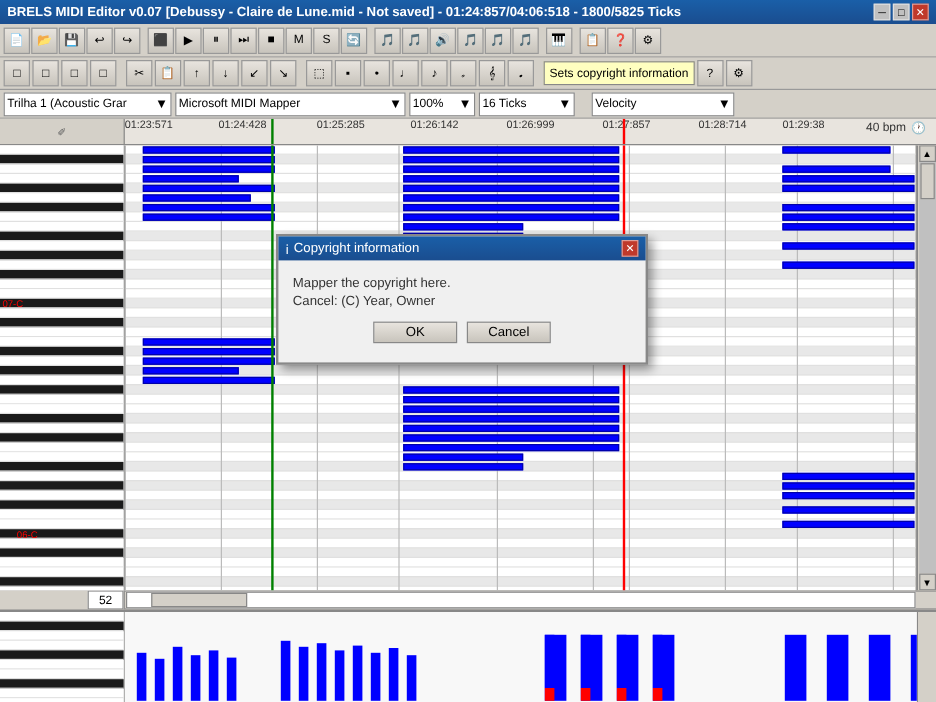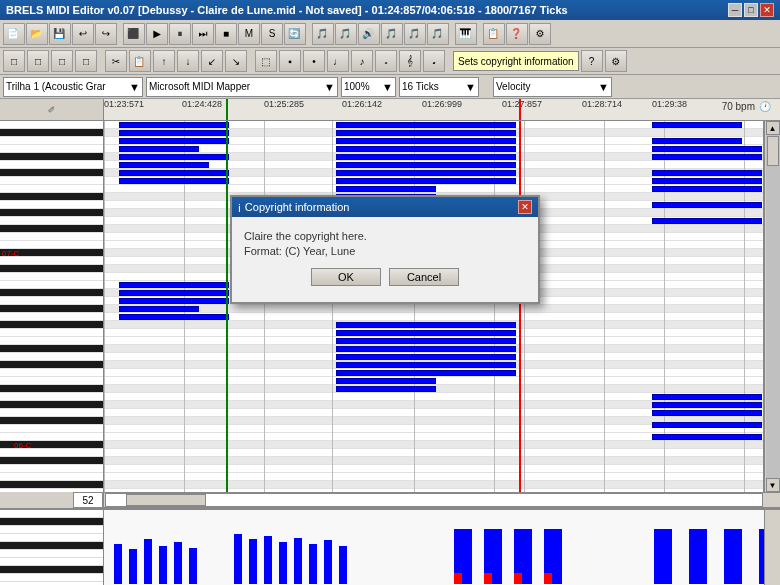--- a/index.html
+++ b/index.html
@@ -219,21 +219,21 @@
       display: flex; align-items: center; justify-content: center;
       font-size: 8px; cursor: pointer;
     }
     .scroll-track { flex: 1; width: 14px; background: #c0c0c0; }
     .scroll-thumb { width: 12px; height: 30px; background: #d4d0c8; border: 1px solid #888; margin: 1px auto; }
   </style>
 </head>
 <body>
 
 <div id="titlebar">
-  <span class="title-text">BRELS MIDI Editor v0.07 [Debussy - Claire de Lune.mid - Not saved] - 01:24:857/04:06:518 - 1800/7167 Ticks</span>
+  <span class="title-text">BRELS MIDI Editor v0.07 [Debussy - Claire de Lune.mid - Not saved] - 01:24:857/04:06:518 - 1800/5825 Ticks</span>
   <div class="win-controls">
     <div class="win-btn">─</div>
     <div class="win-btn">□</div>
     <div class="win-btn close">✕</div>
   </div>
 </div>
 
 <div class="toolbar" id="toolbar1" style="height:28px;">
   <div class="tb-btn" title="New">📄</div>
   <div class="tb-btn" title="Open">📂</div>
@@ -321,21 +321,21 @@
   <div class="ruler-marks" style="position:relative;height:100%;">
     <span class="ruler-mark" style="left:0px;">01:23:571</span>
     <span class="ruler-mark" style="left:78px;">01:24:428</span>
     <span class="ruler-mark" style="left:160px;">01:25:285</span>
     <span class="ruler-mark" style="left:238px;">01:26:142</span>
     <span class="ruler-mark" style="left:318px;">01:26:999</span>
     <span class="ruler-mark" style="left:398px;">01:27:857</span>
     <span class="ruler-mark" style="left:478px;">01:28:714</span>
     <span class="ruler-mark" style="left:548px;">01:29:38</span>
 
-    <span style="position:absolute;right:25px;top:2px;font-size:10px;color:#333;">70 bpm</span>
+    <span style="position:absolute;right:25px;top:2px;font-size:10px;color:#333;">40 bpm</span>
 
     <span style="position:absolute;right:8px;top:2px;font-size:10px;">🕐</span>
 
     <div class="playhead-green" style="left:122px;"></div>
 
     <div class="playhead-red" style="left:415px;"></div>
   </div>
 </div>
 
 <div style="display:flex;flex:1;overflow:hidden;height:calc(585px - 20px - 28px - 24px - 24px - 22px - 16px - 80px);">
@@ -575,22 +575,22 @@
   <div id="copyright-dialog">
     <div id="dialog-titlebar">
       <div class="dialog-title">
         <span>ℹ</span>
         <span>Copyright information</span>
       </div>
       <div class="win-btn close" style="width:14px;height:14px;font-size:9px;display:flex;align-items:center;justify-content:center;background:#c0392b;color:white;border:1px solid rgba(255,255,255,0.5);cursor:pointer;">✕</div>
     </div>
     <div id="dialog-body">
       <div id="dialog-desc">
-        <div>Claire the copyright here.</div>
-        <div>Format: (C) Year, Lune</div>
+        <div>Mapper the copyright here.</div>
+        <div>Cancel: (C) Year, Owner</div>
       </div>
       <div id="dialog-buttons">
         <button class="dialog-btn">OK</button>
         <button class="dialog-btn">Cancel</button>
       </div>
     </div>
   </div>
 </div>
 
 </body></html>

